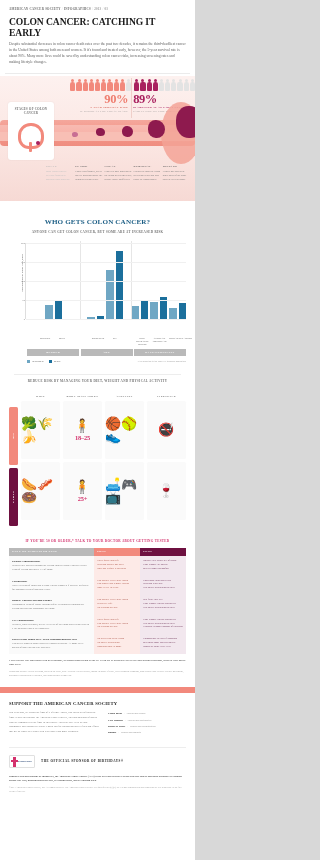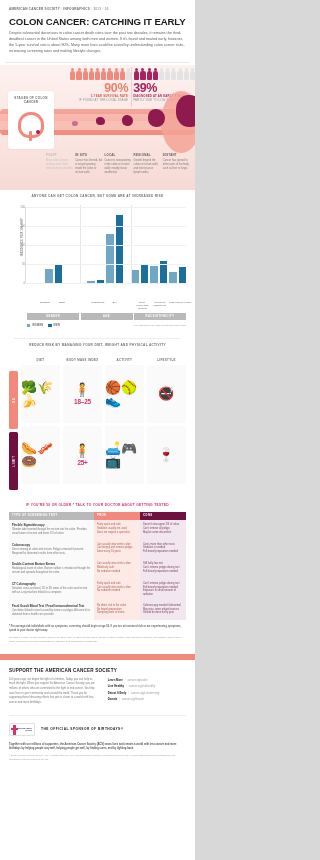--- a/index.html
+++ b/index.html
@@ -2,21 +2,21 @@
 <html><head>
 <meta charset="utf-8">
 <style>
   * { box-sizing: border-box; margin: 0; padding: 0; }
   body {
     width: 236px; height: 860px;
     background: #d8d8d8;
     font-family: "Liberation Sans", sans-serif;
     overflow: hidden;
   }
-  .page { width: 195px; height: 860px; background: #ffffff; position: relative; overflow: hidden; }
+  .page { width: 195px; height: 860px; background: #ffffff; position: relative; overflow: hidden; font-family: Liberation Serif, serif; }
 
   
   .breadcrumb {
     font-size: 3.1px; letter-spacing: .25px; color: #9a9a9a;
     padding: 7px 9px 0 9px; font-weight: bold; text-transform: uppercase;
   }
   .breadcrumb .crumb-strong { color: #6d6d6d; }
   .breadcrumb .sep { color: #c3c3c3; font-weight: normal; }
   .headline {
     font-size: 9.6px; font-weight: bold; color: #1b1b1b;
@@ -373,21 +373,21 @@
             </span>
           <span class="person off">
               <i class="head"></i>
               <i class="body"></i>
             </span>
           <span class="person off">
               <i class="head"></i>
               <i class="body"></i>
             </span>
         </div>
-        <div class="stat-num magenta">39%</div>
+        <div class="stat-num magenta">89%</div>
         <div class="stat-cap mag">DIAGNOSED AT AN EARLY STAGE</div>
         <div class="stat-cap sub">PARTLY DUE TO LOW SCREENING RATE</div>
       </div>
     </div>
 
     <div class="colon-tube"></div>
     <div class="colon-inner"></div>
     <div class="colon-right-cap"></div>
 
     <span class="tumor p1"></span>
@@ -423,20 +423,21 @@
         <div class="desc">Growth beyond the colon or rectum walls and into tissue or lymph nodes.</div>
       </div>
       <div class="stage-col">
         <div class="name">DISTANT</div>
         <div class="desc">Cancer has spread to other parts of the body such as liver or lungs.</div>
       </div>
     </div>
   </div>
 
   <div class="sec">
+    <div class="sec-title">WHO GETS COLON CANCER?</div>
     <div class="sec-sub">ANYONE CAN GET COLON CANCER, BUT SOME ARE AT INCREASED RISK</div>
 
     <div class="chart-wrap">
       <div class="y-label">INCIDENCE PER 100,000*</div>
       <div class="plot" id="plot">
         <div class="groups" id="bar-groups">
             <div class="group">
               <div class="bar w" style="height: 13.68px;"></div>
               <div class="bar m" style="height: 18.62px;"></div>
             </div>

